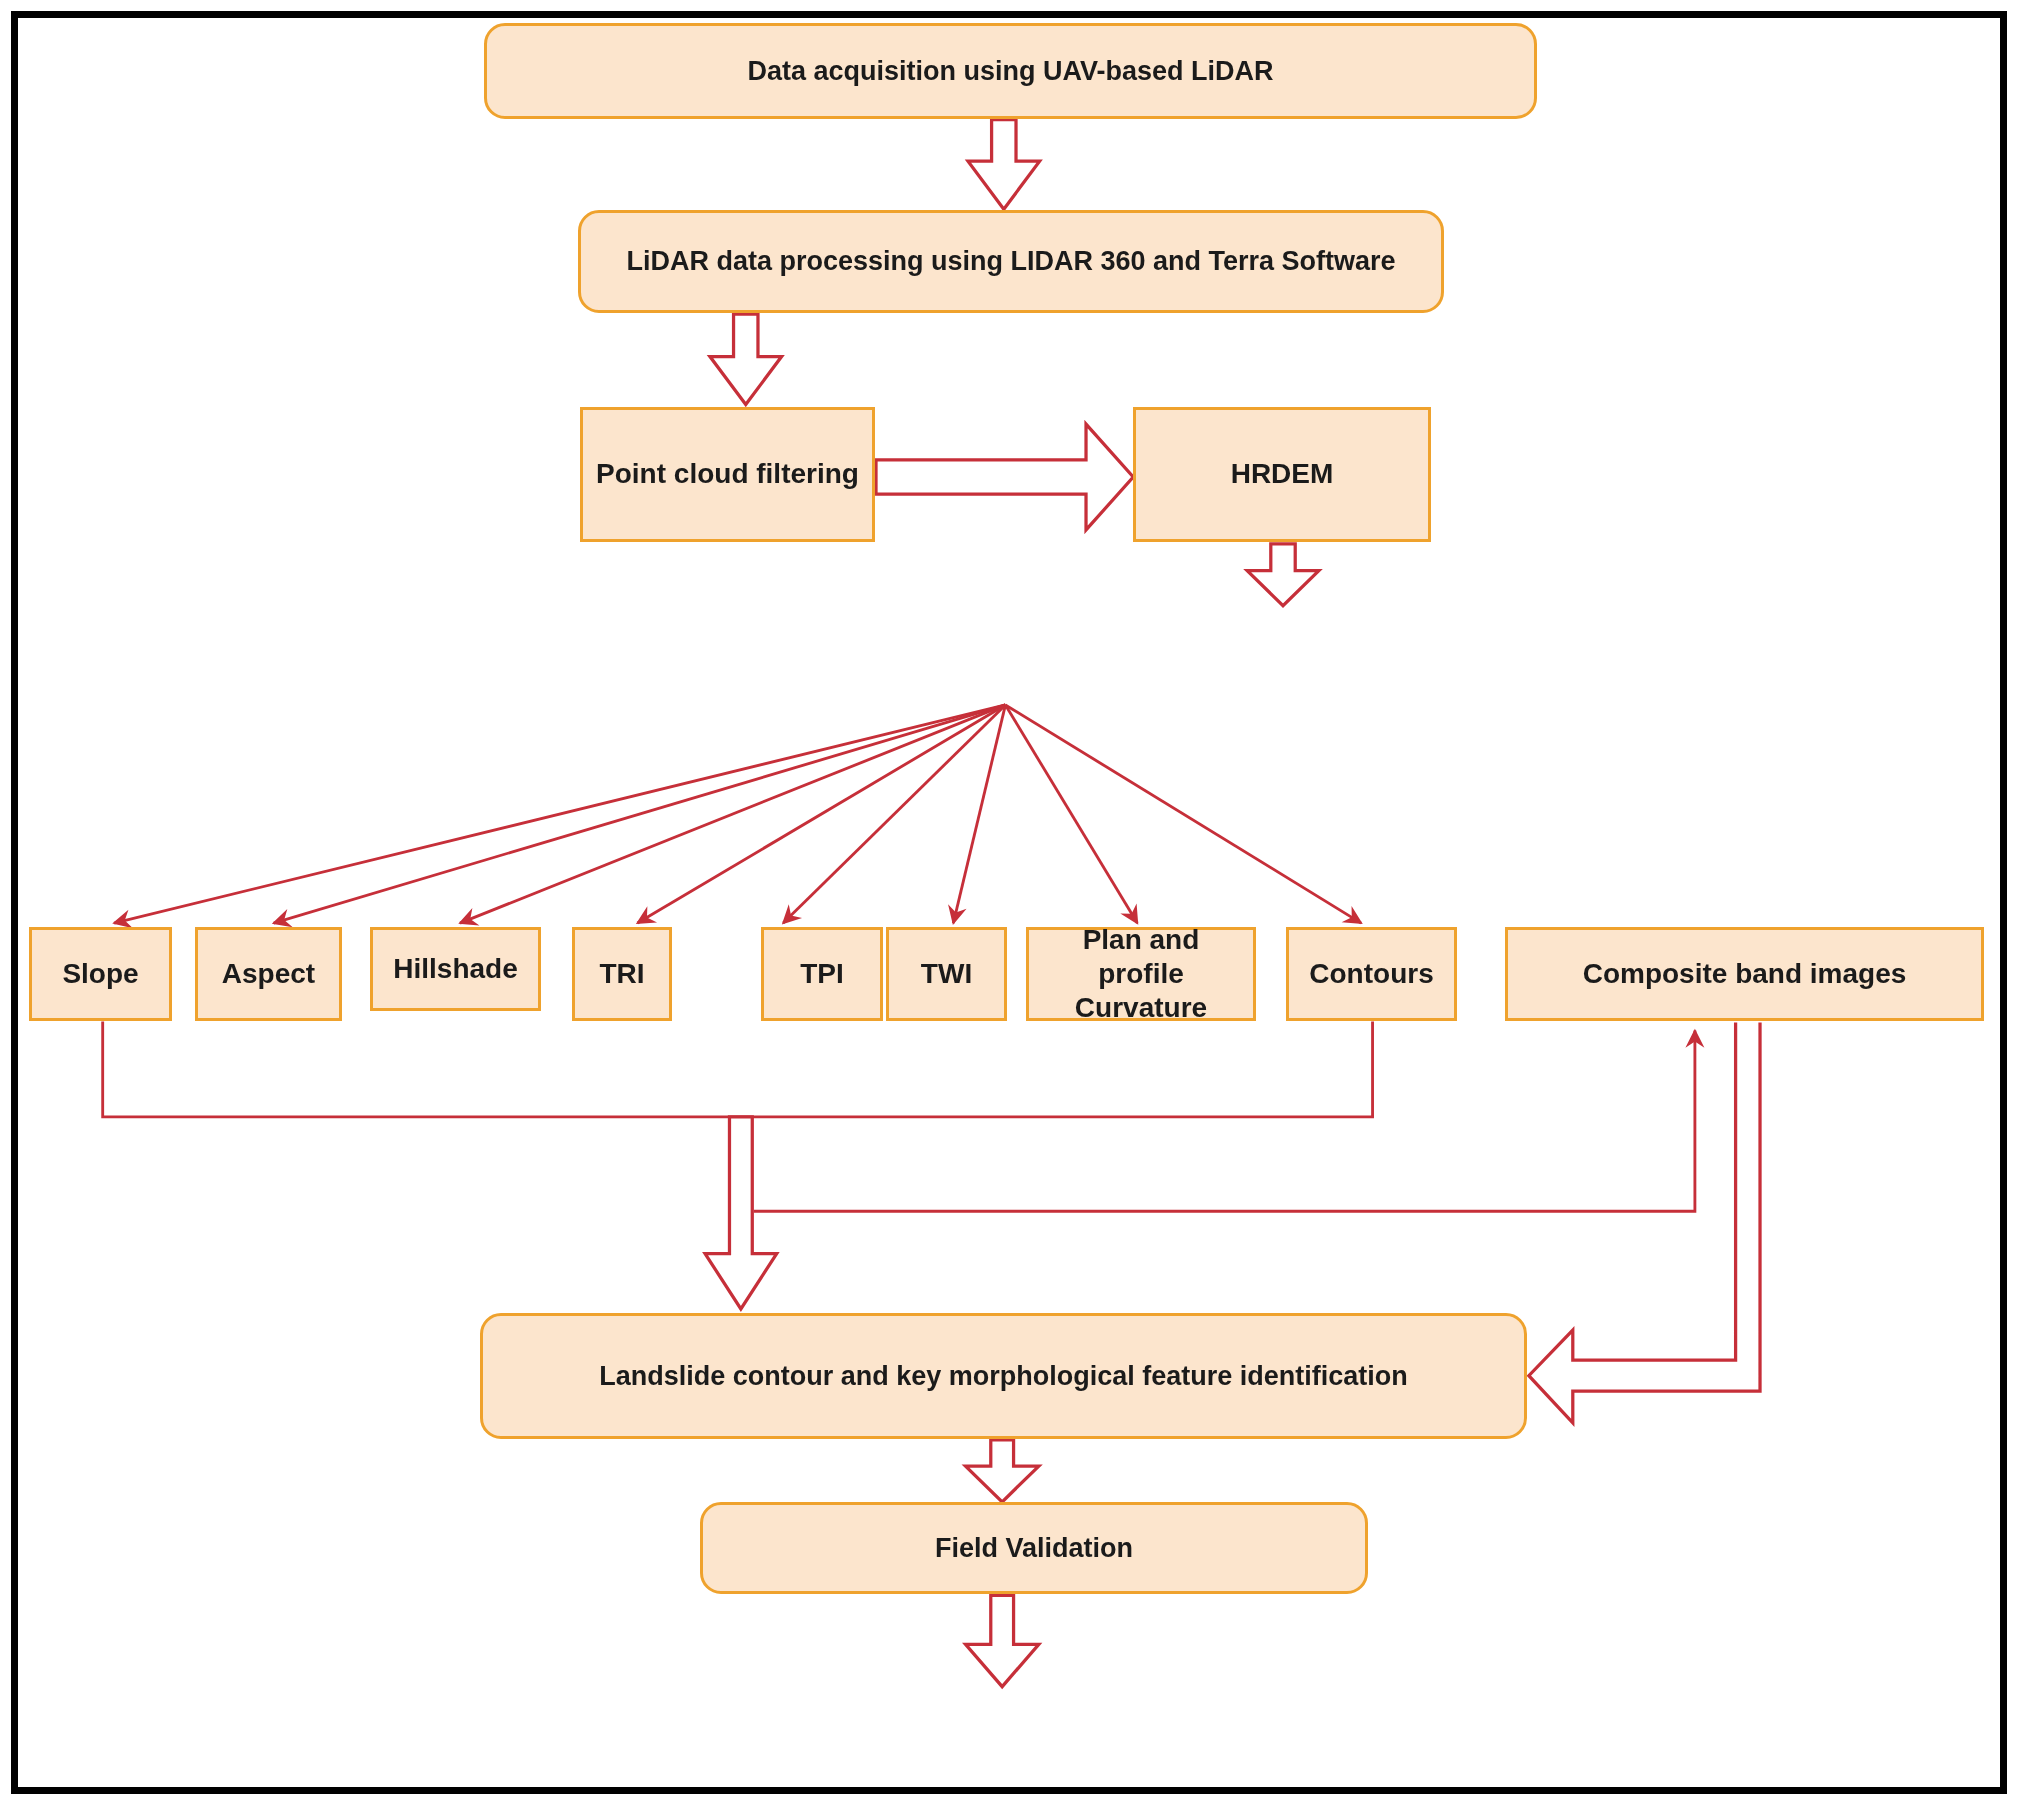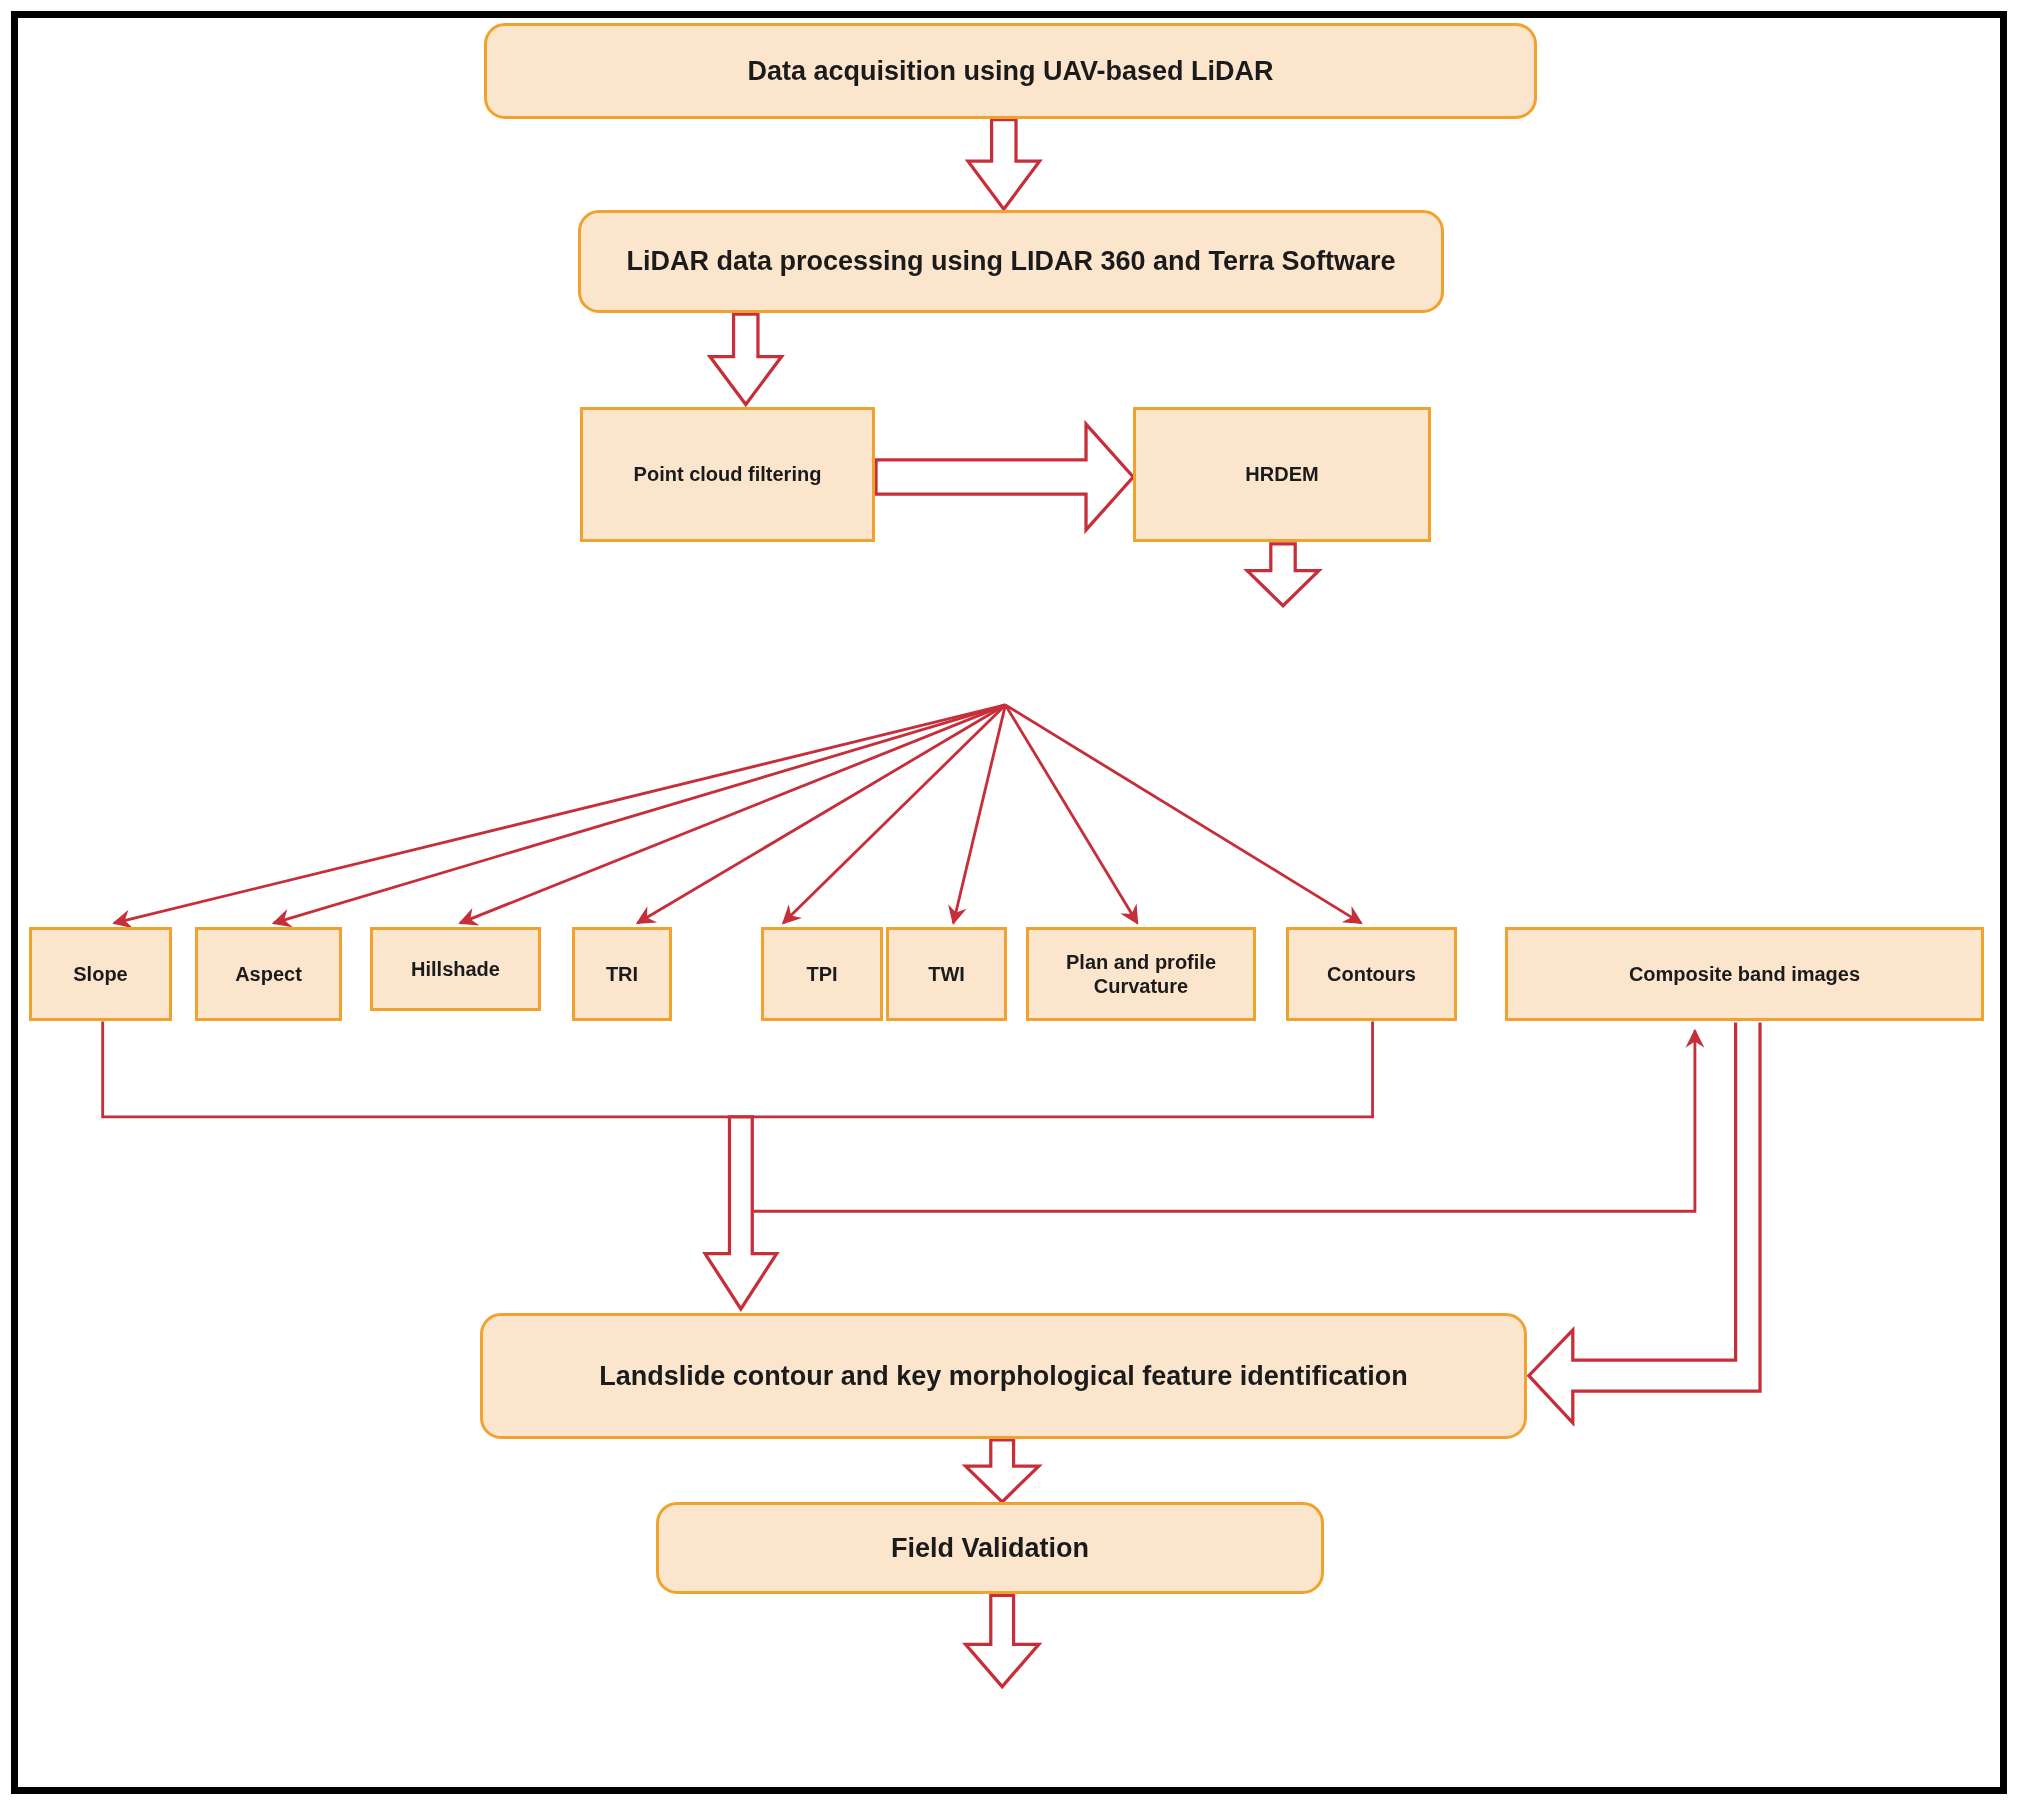--- a/index.html
+++ b/index.html
@@ -34,38 +34,38 @@
     border:3.3px solid var(--box-border);
     box-sizing:border-box;
     display:flex;align-items:center;justify-content:center;
     text-align:center;
     font-weight:bold;
     color:var(--text);
     line-height:1.22;
     padding:0 11.4px;
   }
   .fs-lg{font-size:27px;border-radius:21px;}
-  .fs-md{font-size:20px;}
+  .fs-md{font-size:28px;}
   
   .n-acquisition   {left:484px;  top:23px;   width:1053px; height:96px;}
   .n-processing    {left:578px;  top:210px;  width:866px; height:103px;}
   .n-pointcloud    {left:580px;  top:407px;  width:295px;  height:135px;}
   .n-hrdem         {left:1133px; top:407px;  width:298px;  height:135px;}
   .n-analysis      {left:580px;  top:607px;  width:865px; height:99px;}
   .n-slope         {left:29px;   top:927px; width:143px;  height:94px;}
   .n-aspect        {left:195px;  top:927px; width:147px;  height:94px;}
   .n-hillshade     {left:370px;  top:927px; width:171px;  height:84px;}
   .n-tri           {left:572px;  top:927px; width:100px;  height:94px;}
   .n-tpi           {left:729px;  top:927px; width:122px;  height:94px;margin-left:32px;}
   .n-twi           {left:886px; top:927px; width:121px;  height:94px;}
   .n-curvature     {left:1026px; top:927px; width:230px;  height:94px;}
   .n-contours      {left:1286px; top:927px; width:171px;  height:94px;}
   .n-composite     {left:1505px; top:927px; width:479px;  height:94px;}
   .n-identification{left:480px;  top:1313px; width:1047px; height:126px;}
-  .n-fieldvalid    {left:656px;  top:1502px; width:668px;  height:92px;}
+  .n-fieldvalid    {left:700px;  top:1502px; width:668px;  height:92px;}
   .n-comparation   {left:670px;  top:1687px; width:668px;  height:94px;}
   .thin{stroke:var(--arrow-red);stroke-width:3.5;fill:none;}
   .hollow{stroke:var(--arrow-red);stroke-width:4;fill:#FFFFFF;stroke-linejoin:miter;}
 </style>
 </head>
 <body>
 
 <div class="canvas">
 
   <div class="frame"></div>

